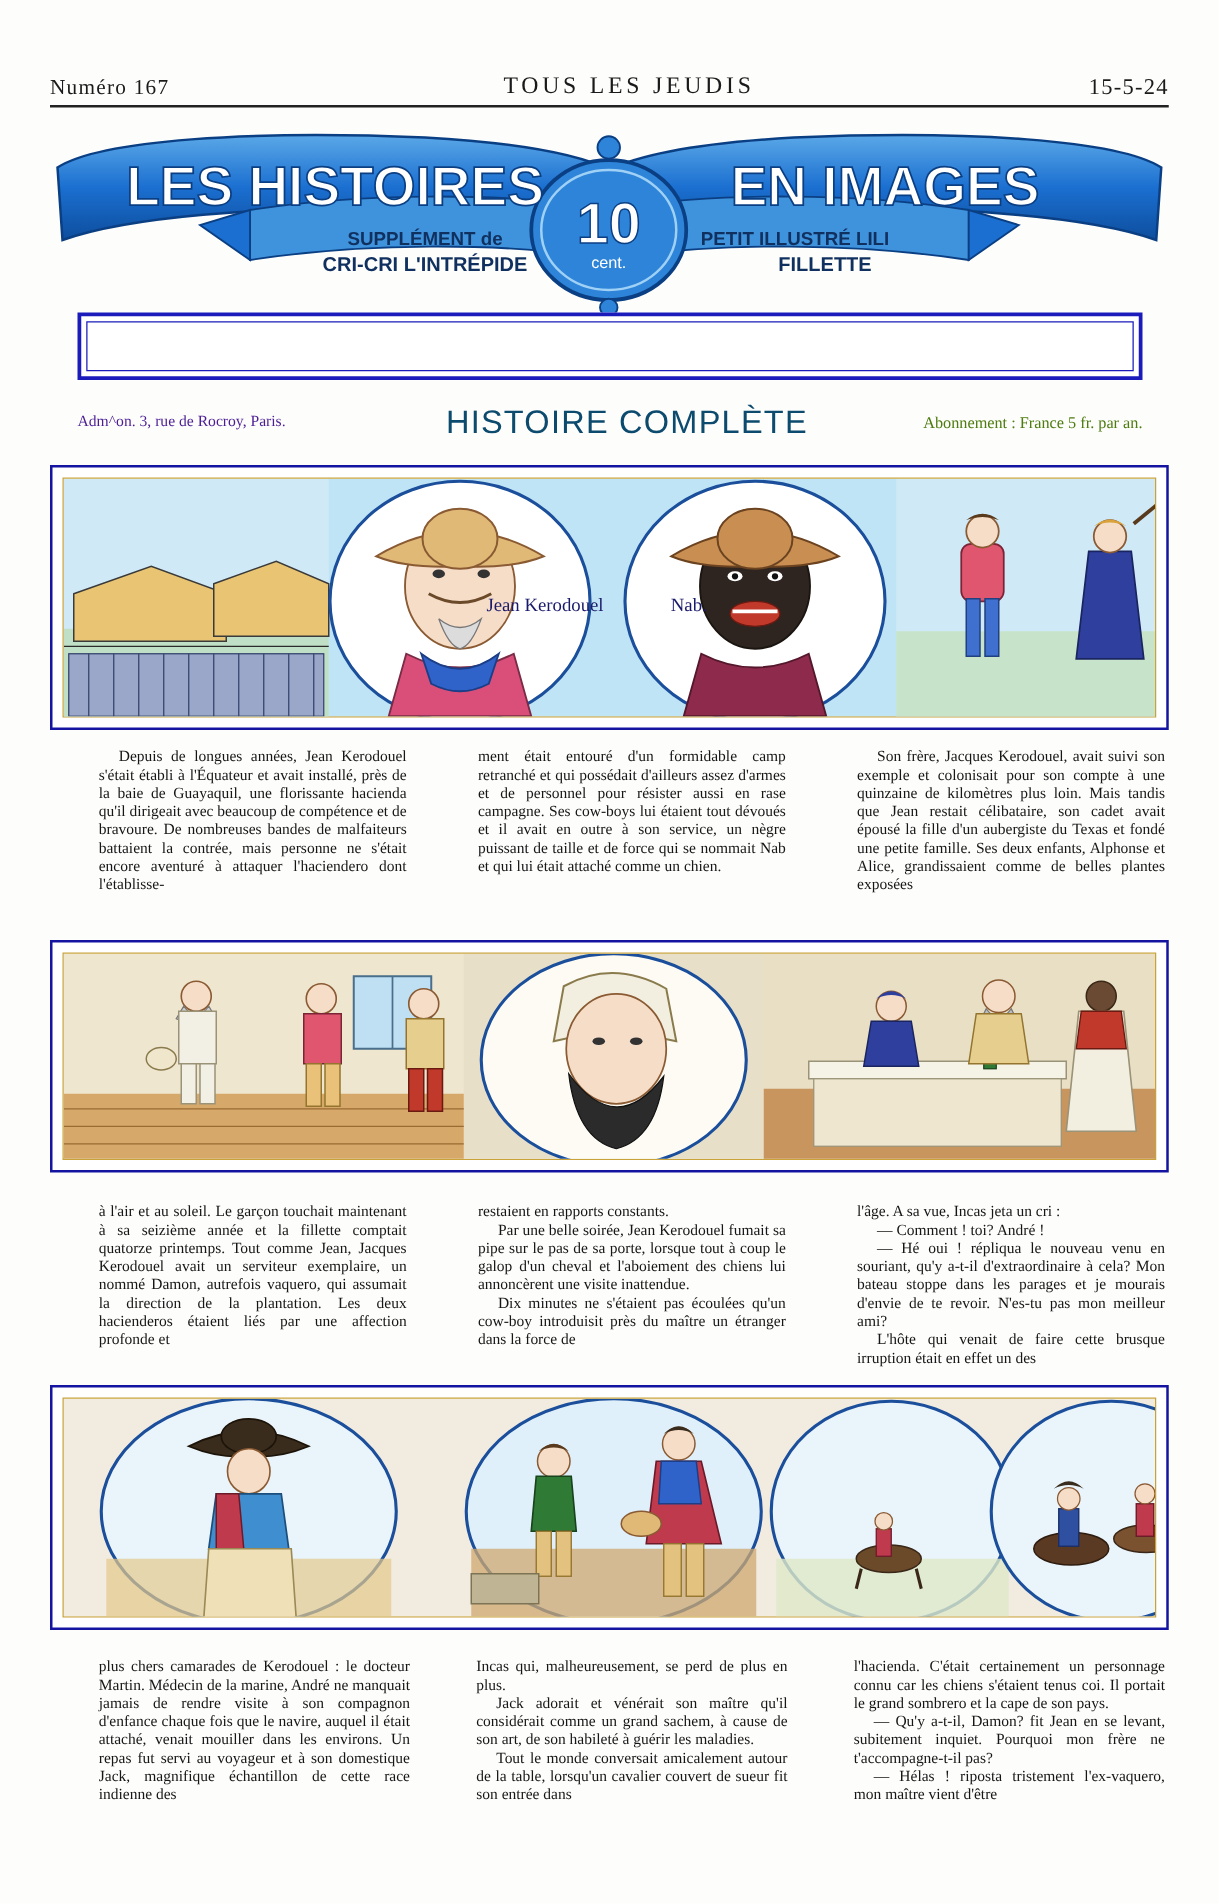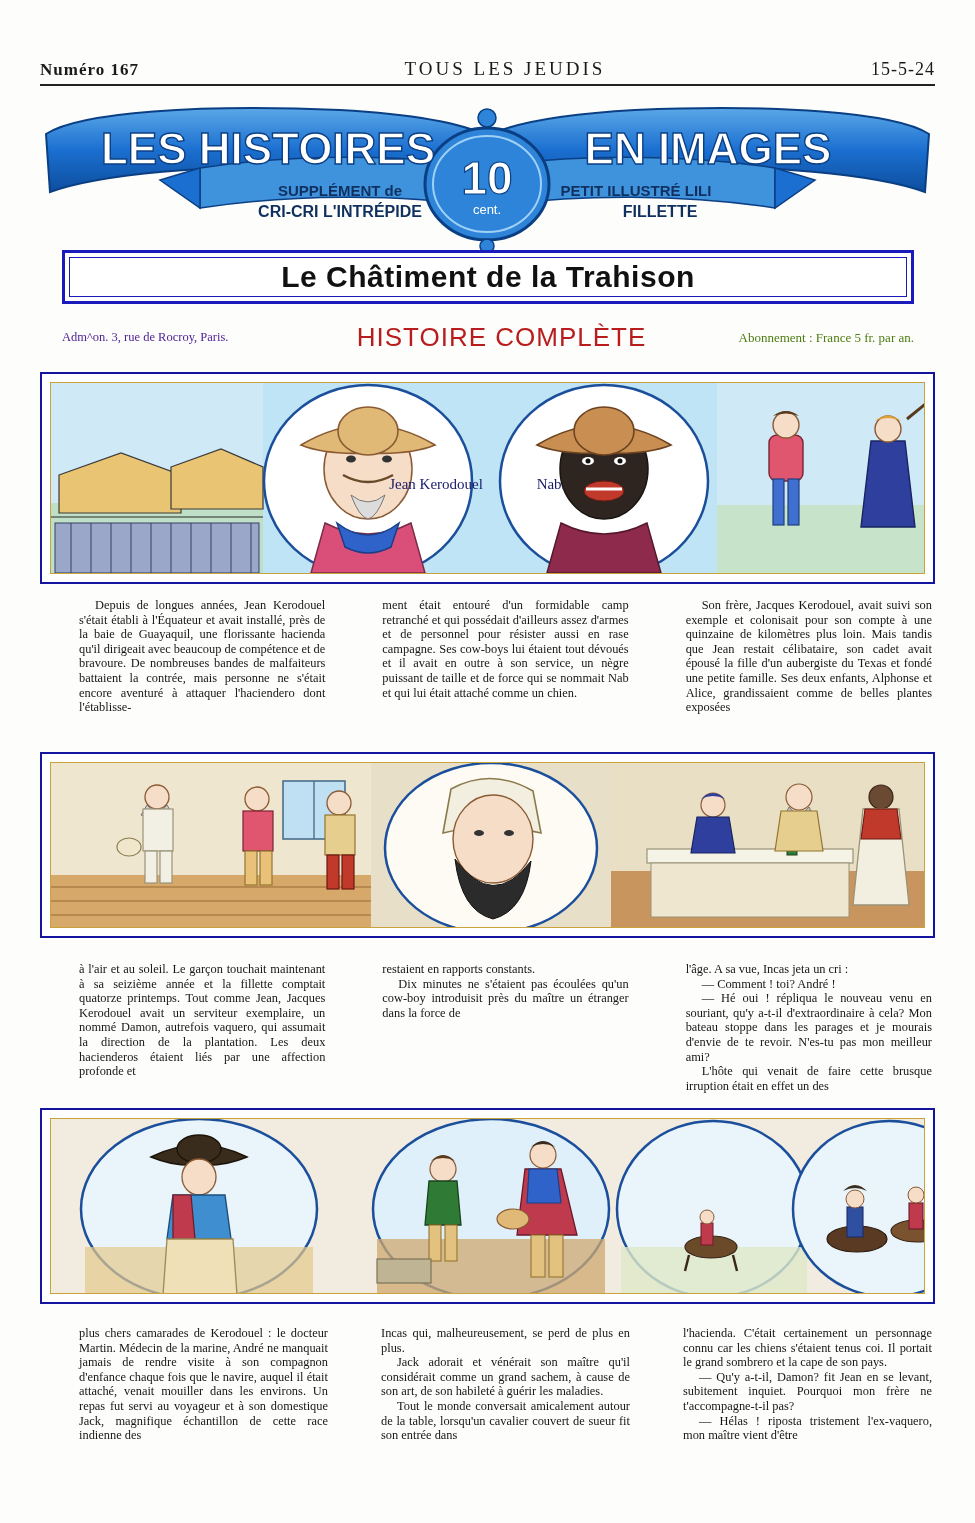--- a/index.html
+++ b/index.html
@@ -29,21 +29,21 @@
     left: 40px; top: 58px;
     width: 895px;
     display: flex;
     align-items: flex-end;
     justify-content: space-between;
     font-family: "Liberation Serif", serif;
   }
   .top-line .issue {
     font-size: 17px;
     letter-spacing: 1px;
-    font-weight: bold;
+    font-weight: normal;
     text-align: right;
   }
   .top-line .weekday {
     font-size: 19px;
     letter-spacing: 3px;
     font-weight: normal;
   }
   .top-line .date {
     font-size: 18px;
     letter-spacing: 1px;
@@ -104,21 +104,21 @@
   }
   .admin {
     font-size: 12.5px;
     font-family: "Liberation Serif", serif;
     color: #4c1d95;
     white-space: nowrap;
   }
   .histoire-complete {
     font-family: "Liberation Sans", sans-serif;
     font-size: 26px;
-    color: #b91c1c;
+    color: #0c4a6e;
     letter-spacing: 1px;
     font-weight: normal;
     margin-left: 36px;
   }
   .abo {
     font-size: 13px;
     font-family: "Liberation Serif", serif;
     color: #4d7c0f;
     white-space: nowrap;
   }
@@ -215,21 +215,20 @@
       <text x="596" y="100" text-anchor="middle" font-family="Liberation Sans, sans-serif" font-size="15" font-weight="bold" fill="#10305f" id="r-rt">PETIT ILLUSTRÉ LILI</text>
       <text x="620" y="121" text-anchor="middle" font-family="Liberation Sans, sans-serif" font-size="16" font-weight="bold" fill="#10305f" id="r-rb">FILLETTE</text>
 
       <text x="447" y="98" text-anchor="middle" font-family="Liberation Sans, sans-serif" font-size="46" font-weight="bold" fill="#ffffff" stroke="#0b3f84" stroke-width="1.2" id="p-num">10</text>
       <text x="447" y="118" text-anchor="middle" font-family="Liberation Sans, sans-serif" font-size="13" fill="#ffffff" id="p-unit">cent.</text>
     </svg>
   </div>
 
   <div class="title-box">
     <div class="inner"></div>
-    <div class="title-text">Le Châtiment de la Trahison</div>
   </div>
 
   <div class="subline">
     <div class="admin"><span>Adm^on. 3, rue de Rocroy, Paris.</span></div>
     <div class="histoire-complete">HISTOIRE COMPLÈTE</div>
     <div class="abo">Abonnement : France 5 fr. par an.</div>
   </div>
 
   <div class="strip strip1">
     <div class="strip-inner">
@@ -394,20 +393,21 @@
       </svg>
     </div>
   </div>
 
   <div class="cols cols2">
     <div class="col">
       <p class="noind">à l'air et au soleil. Le garçon touchait maintenant à sa seizième année et la fillette comptait quatorze printemps. Tout comme Jean, Jacques Kerodouel avait un serviteur exemplaire, un nommé Damon, autrefois vaquero, qui assumait la direction de la plantation. Les deux hacienderos étaient liés par une affection profonde et</p>
     </div>
     <div class="col">
       <p class="noind">restaient en rapports constants.</p>
+      <p>Par une belle soirée, Jean Kerodouel fumait sa pipe sur le pas de sa porte, lorsque tout à coup le galop d'un cheval et l'aboiement des chiens lui annoncèrent une visite inattendue.</p>
       <p>Dix minutes ne s'étaient pas écoulées qu'un cow-boy introduisit près du maître un étranger dans la force de</p>
     </div>
     <div class="col">
       <p class="noind">l'âge. A sa vue, Incas jeta un cri :</p>
       <p>— Comment ! toi? André !</p>
       <p>— Hé oui ! répliqua le nouveau venu en souriant, qu'y a-t-il d'extraordinaire à cela? Mon bateau stoppe dans les parages et je mourais d'envie de te revoir. N'es-tu pas mon meilleur ami?</p>
       <p>L'hôte qui venait de faire cette brusque irruption était en effet un des</p>
     </div>
   </div>
 

